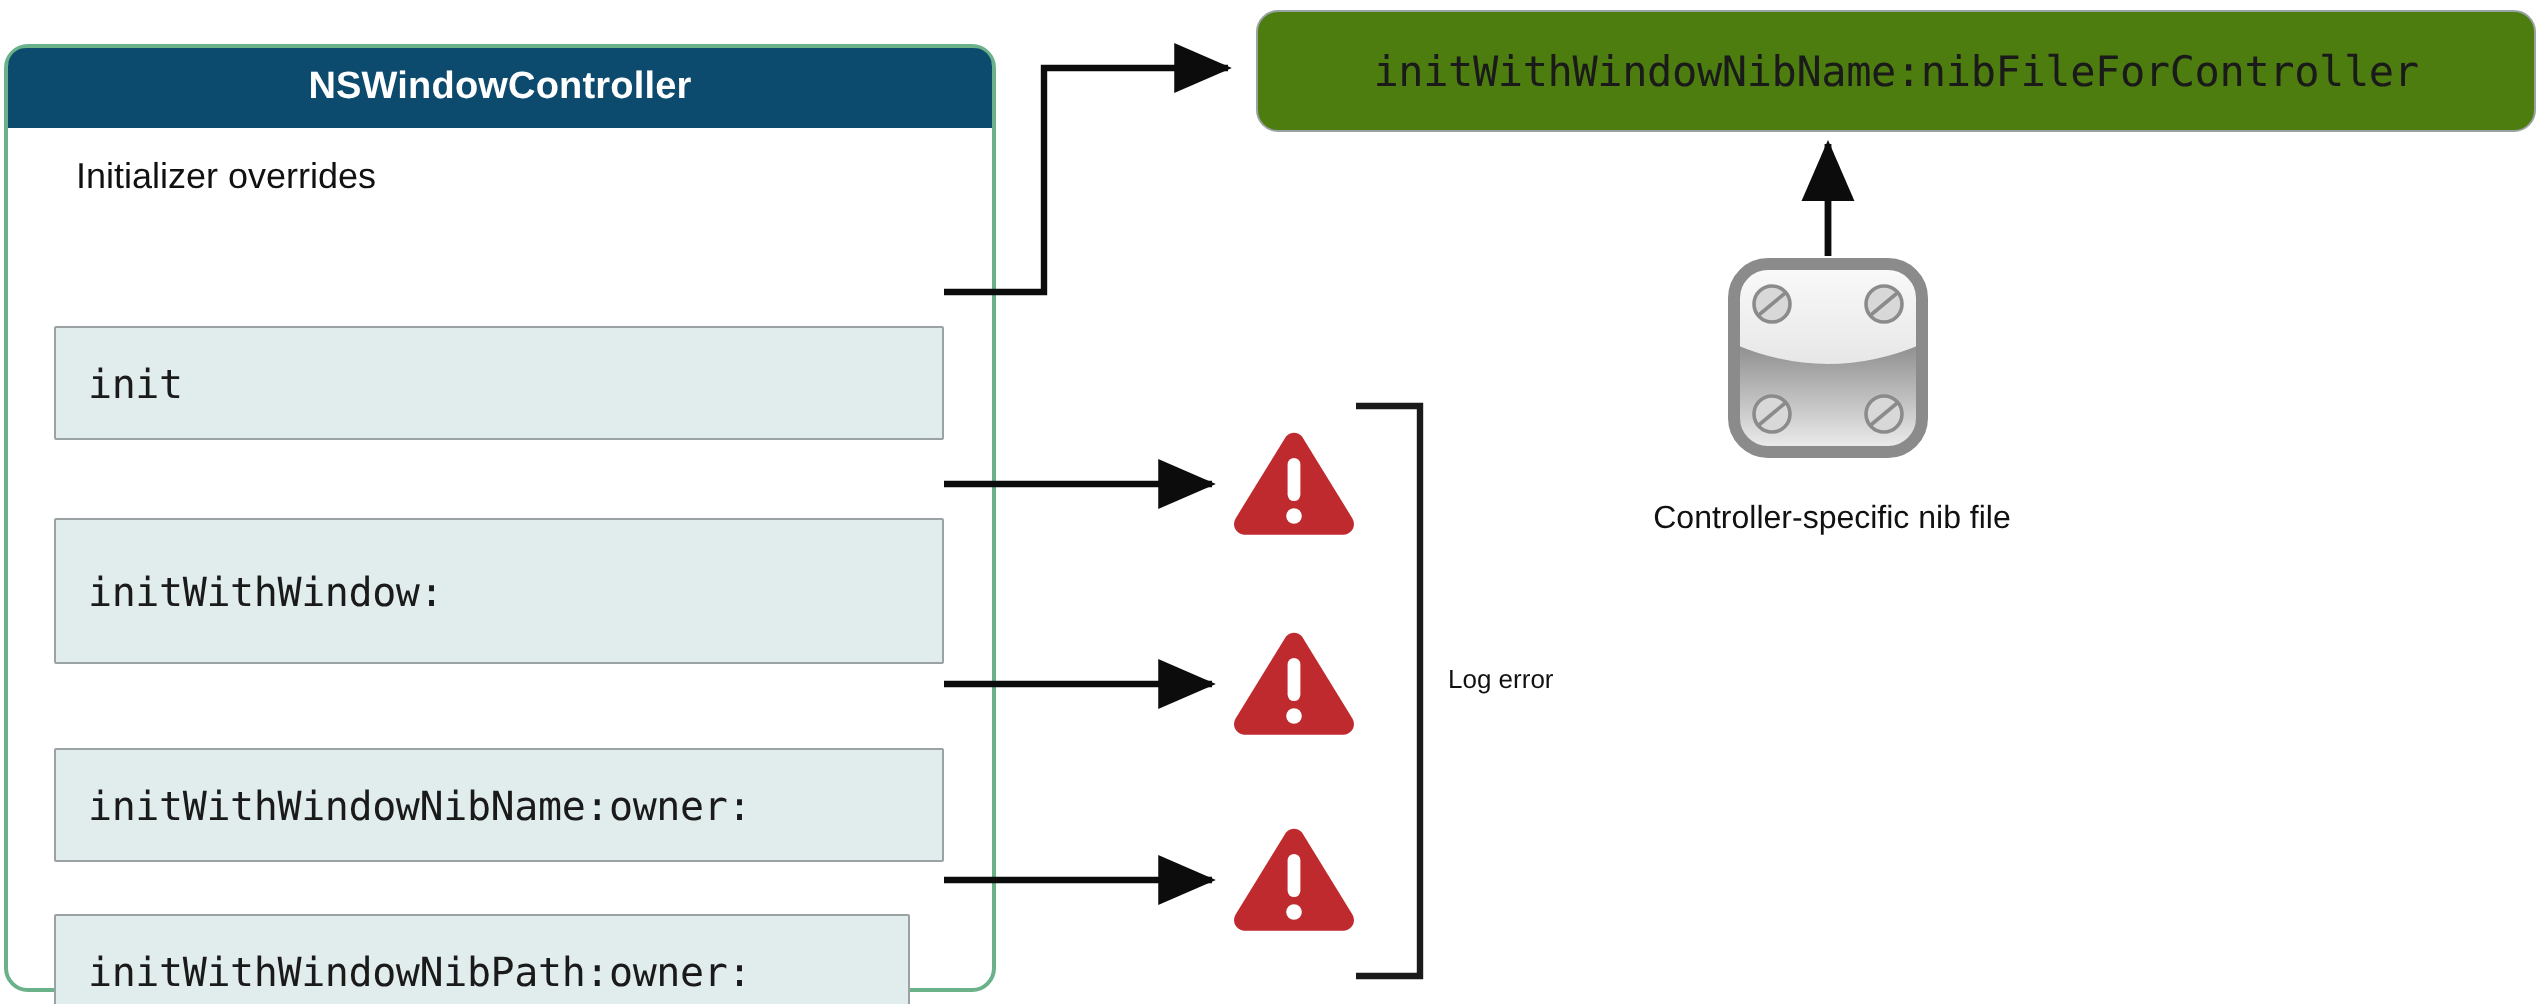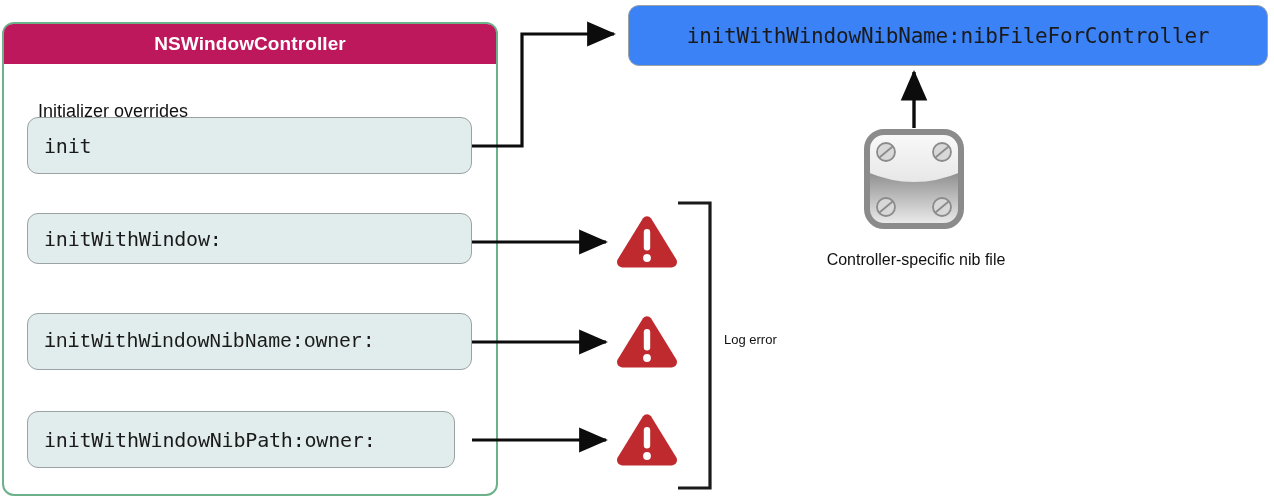--- a/index.html
+++ b/index.html
@@ -26,70 +26,70 @@
     border-radius: 12px;
     box-sizing: border-box;
     background: #ffffff;
   }
   #class-header {
     position: absolute;
     left: 0;
     top: 0;
     right: 0;
     height: 40px;
-    background: #be185d;
+    background: #0c4a6e;
     border-radius: 9px 9px 0 0;
     display: flex;
     align-items: center;
     justify-content: center;
   }
   #class-header .title {
     color: #ffffff;
     font-size: 19px;
     font-weight: bold;
     letter-spacing: 0.1px;
   }
 
   .section-label {
     position: absolute;
     left: 38px;
     top: 78px;
     font-size: 18px;
     color: #111111;
-    margin-top: 23px;
   }
 
   
   .method-box {
     position: absolute;
     box-sizing: border-box;
     background: #e1ecec;
     border: 1.6px solid #9aa2a4;
-    border-radius: 11px;
+    border-radius: 1px;
     display: flex;
     align-items: center;
     padding-left: 16px;
     font-family: "DejaVu Sans Mono", "Liberation Mono", monospace;
     font-size: 20px;
     color: #1a1a1a;
     letter-spacing: -0.2px;
+    margin-top: 46px;
   }
   #box-init           { left: 27px;  top: 117px; width: 445px; height: 57px; }
-  #box-initwithwindow { left: 27px;  top: 213px; width: 445px; height: 51px; }
-  #box-nibname        { left: 27px;  top: 313px; width: 445px; height: 57px; font-family: Liberation Mono, monospace; }
+  #box-initwithwindow { left: 27px;  top: 213px; width: 445px; height: 73px; }
+  #box-nibname        { left: 27px;  top: 328px; width: 445px; height: 57px; }
   #box-nibpath        { left: 27px;  top: 411px; width: 428px; height: 57px; }
 
   #box-target-nib {
     position: absolute;
     left: 628px;
     top: 5px;
     width: 640px;
     height: 61px;
     box-sizing: border-box;
-    background: #3b82f6;
+    background: #4d7c0f;
     border: 1.6px solid #9aa2a4;
     border-radius: 11px;
     display: flex;
     align-items: center;
     justify-content: center;
     font-family: "DejaVu Sans Mono", "Liberation Mono", monospace;
     font-size: 21px;
     color: #1a1a1a;
     letter-spacing: -0.2px;
   }

